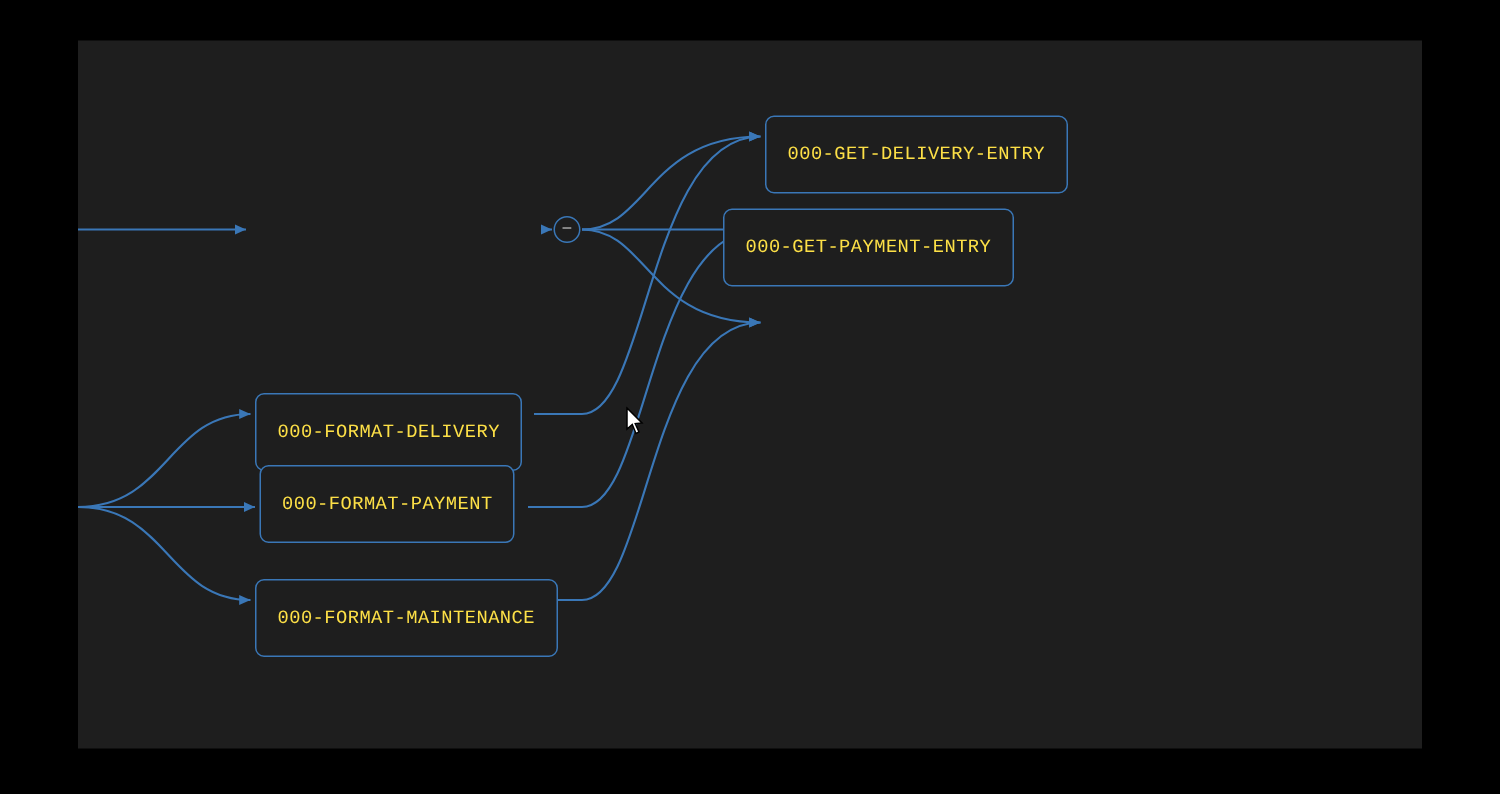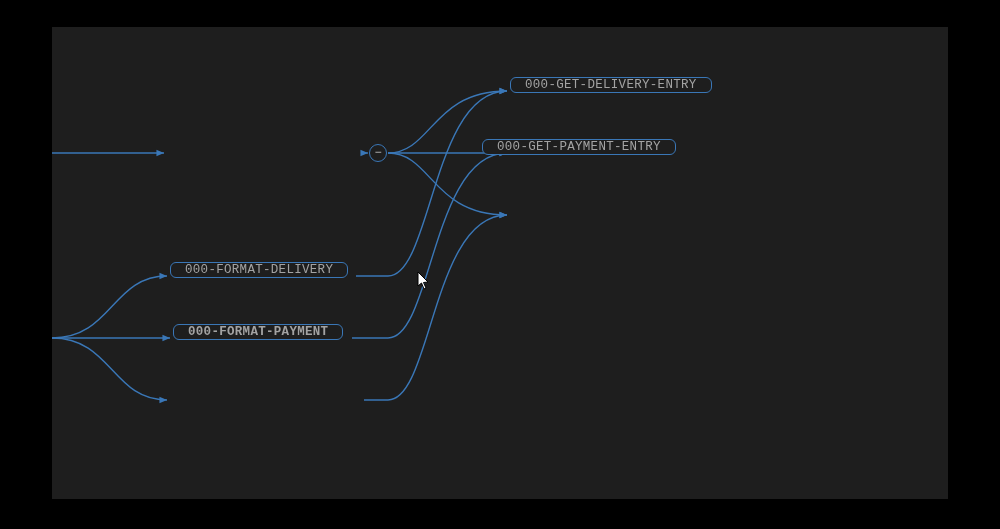--- a/index.html
+++ b/index.html
@@ -24,24 +24,24 @@
     left: 0;
     top: 0;
     width: 896px;
     height: 472px;
     pointer-events: none;
   }
   .node {
     position: absolute;
     border: 1px solid #3a77b7;
     border-radius: 6px;
-    color: #a3a3a3;
+    color: #fde047;
     font-size: 12.5px;
     letter-spacing: 0.3px;
-    padding: 0 14px;
+    padding: 18px 14px;
     white-space: nowrap;
     box-sizing: border-box;
     background: #1e1e1e;
   }
   .collapse-btn {
     position: absolute;
     width: 18px;
     height: 18px;
     border: 1px solid #3a77b7;
     border-radius: 50%;
@@ -100,20 +100,21 @@
 
   <div class="collapse-btn" style="left:317px; top:117px;">−</div>
 
   <div class="node" style="left:458px; top:50px;">000-GET-DELIVERY-ENTRY</div>
 
   <div class="node" style="left:430px; top:112px;">000-GET-PAYMENT-ENTRY</div>
 
 
   <div class="node" style="left:118px; top:235px;text-align:center;">000-FORMAT-DELIVERY</div>
 
-  <div class="node" style="left:121px; top:297px;font-weight:bold;">000-FORMAT-PAYMENT</div>
+  <div class="node" style="left:121px; top:283px;">000-FORMAT-PAYMENT</div>
 
+  <div class="node" style="left:118px; top:359px;">000-FORMAT-MAINTENANCE</div>
 
   <svg class="cursor" viewBox="0 0 14 20" style="left:365px; top:244px;">
     <path d="M1 1 L1 15 L4.5 12 L7 18 L9 17 L6.5 11.5 L11 11 Z" fill="#ffffff" stroke="#000000" stroke-width="1"></path>
   </svg>
 
 </div>
 
 </body></html>

